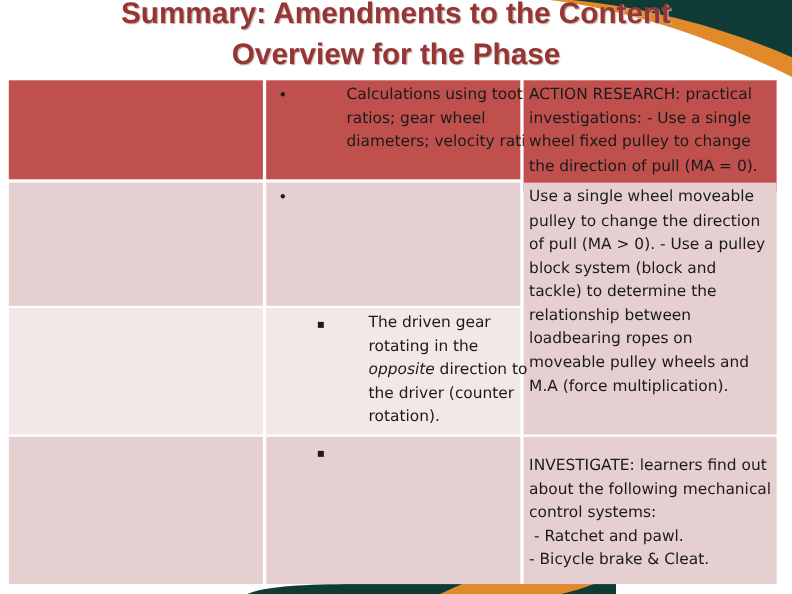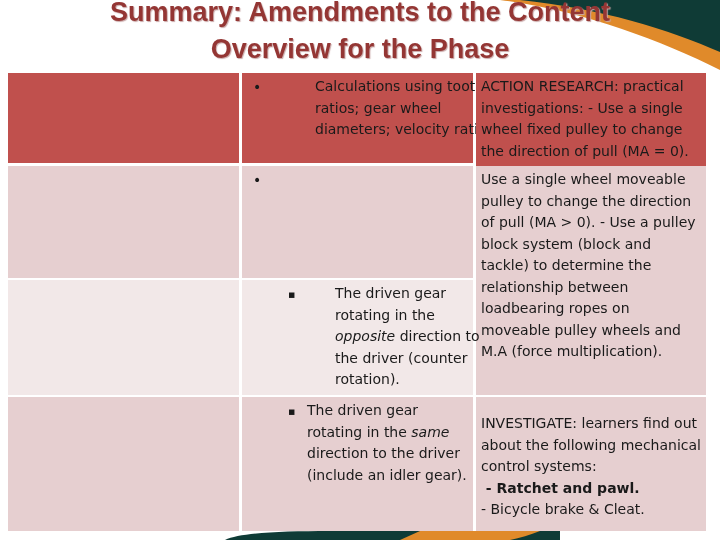--- a/index.html
+++ b/index.html
@@ -62,24 +62,21 @@
   <div class="cell light" style="left:234px;top:207px;width:231px;height:115px;">
     <span class="bul" style="left:46px;top:4px;font-size:11px;">▪</span>
     <span class="txt" style="left:65px;top:3px;width:160px;margin-left:28px;">
       <span>The driven gear rotating in the </span><em>opposite</em><span> direction to the driver (counter rotation).</span>
     </span>
   </div>
 
   <div class="cell pink" style="left:0;top:324px;width:231px;height:134px;"></div>
   <div class="cell pink" style="left:234px;top:324px;width:231px;height:134px;">
     <span class="bul" style="left:46px;top:4px;font-size:11px;">▪</span>
-    <span class="txt" style="left:65px;top:3px;width:160px;">
-      <span>The driven gear rotating in the </span><em>same</em><span> direction to the driver (include an idler  gear).</span>
-    </span>
   </div>
   <div class="cell pink" style="left:468px;top:324px;width:230px;height:134px;">
     <div class="txt" style="left:5px;top:16px;width:222px;">
       <div>INVESTIGATE: learners find out about the following mechanical control systems:</div>
-      <div style="white-space:pre;font-weight:bold;"> - Ratchet and pawl.</div>
+      <div style="white-space:pre;"> - Ratchet and pawl.</div>
       <div>- Bicycle brake &amp; Cleat.</div>
     </div>
   </div>
 </div>
 
 </body></html>

